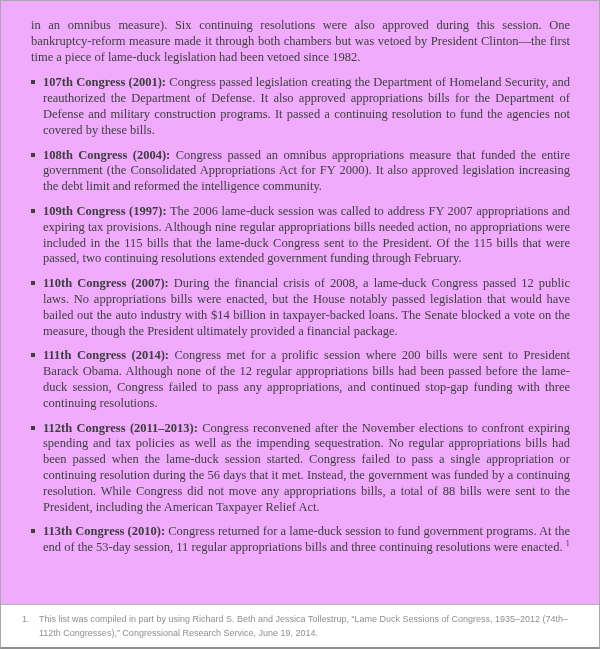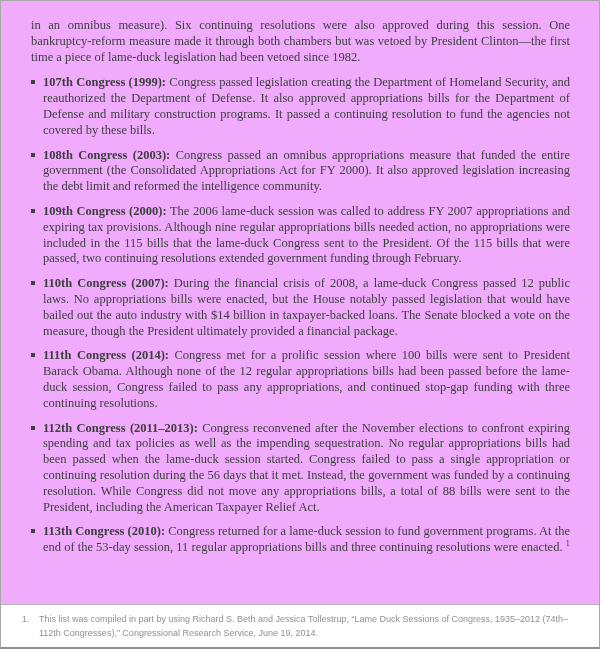--- a/index.html
+++ b/index.html
@@ -82,46 +82,46 @@
 </head>
 <body>
 
 <div class="page">
   <div class="content">
     <p class="intro">in an omnibus measure). Six continuing resolutions were also approved during this session. One bankruptcy-reform measure made it through both chambers but was vetoed by President Clinton—the first time a piece of lame-duck legislation had been vetoed since 1982.</p>
 
     <ul class="congress-list">
   <li>
     <span class="bullet-marker"></span>
-    <span class="congress-label">107th Congress (1999):</span>
+    <span class="congress-label">107th Congress (2001):</span>
     <span class="congress-text"> Congress passed legislation creating the Department of Homeland Security, and reauthorized the Department of Defense. It also approved appropriations bills for the Department of Defense and military construction programs. It passed a continuing resolution to fund the agencies not covered by these bills.</span>
   </li>
 
   <li>
     <span class="bullet-marker"></span>
-    <span class="congress-label">108th Congress (2003):</span>
+    <span class="congress-label">108th Congress (2004):</span>
     <span class="congress-text"> Congress passed an omnibus appropriations measure that funded the entire government (the Consolidated Appropriations Act for FY 2000). It also approved legislation increasing the debt limit and reformed the intelligence community.</span>
   </li>
 
   <li>
     <span class="bullet-marker"></span>
-    <span class="congress-label">109th Congress (2000):</span>
+    <span class="congress-label">109th Congress (1997):</span>
     <span class="congress-text"> The 2006 lame-duck session was called to address FY 2007 appropriations and expiring tax provisions. Although nine regular appropriations bills needed action, no appropriations were included in the 115 bills that the lame-duck Congress sent to the President. Of the 115 bills that were passed, two continuing resolutions extended government funding through February.</span>
   </li>
 
   <li>
     <span class="bullet-marker"></span>
     <span class="congress-label">110th Congress (2007):</span>
     <span class="congress-text"> During the financial crisis of 2008, a lame-duck Congress passed 12 public laws. No appropriations bills were enacted, but the House notably passed legislation that would have bailed out the auto industry with $14 billion in taxpayer-backed loans. The Senate blocked a vote on the measure, though the President ultimately provided a financial package.</span>
   </li>
 
   <li>
     <span class="bullet-marker"></span>
     <span class="congress-label">111th Congress (2014):</span>
-    <span class="congress-text"> Congress met for a prolific session where 100 bills were sent to President Barack Obama. Although none of the 12 regular appropriations bills had been passed before the lame-duck session, Congress failed to pass any appropriations, and continued stop-gap funding with three continuing resolutions.</span>
+    <span class="congress-text"> Congress met for a prolific session where 200 bills were sent to President Barack Obama. Although none of the 12 regular appropriations bills had been passed before the lame-duck session, Congress failed to pass any appropriations, and continued stop-gap funding with three continuing resolutions.</span>
   </li>
 
   <li>
     <span class="bullet-marker"></span>
     <span class="congress-label">112th Congress (2011–2013):</span>
     <span class="congress-text"> Congress reconvened after the November elections to confront expiring spending and tax policies as well as the impending sequestration. No regular appropriations bills had been passed when the lame-duck session started. Congress failed to pass a single appropriation or continuing resolution during the 56 days that it met. Instead, the government was funded by a continuing resolution. While Congress did not move any appropriations bills, a total of 88 bills were sent to the President, including the American Taxpayer Relief Act.</span>
   </li>
 
   <li>
     <span class="bullet-marker"></span>

